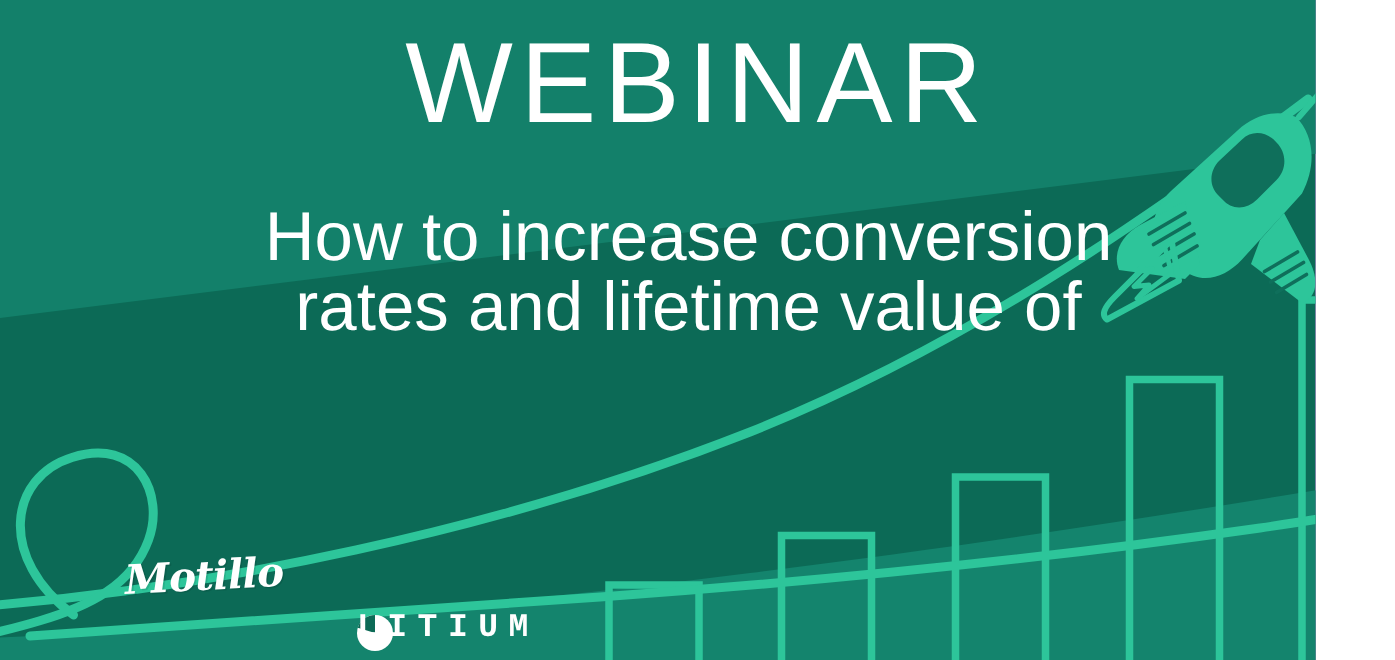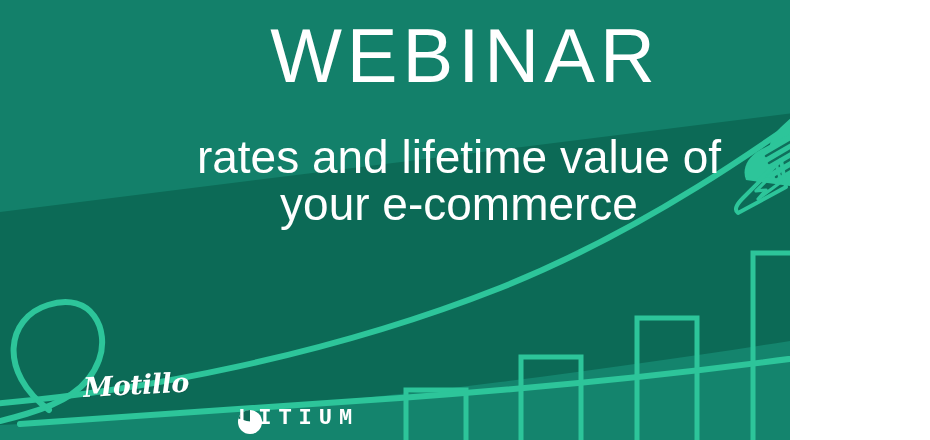--- a/index.html
+++ b/index.html
@@ -3,21 +3,21 @@
 <meta charset="utf-8">
 <title>Webinar Banner</title>
 <style>
   html, body {
     margin: 0;
     padding: 0;
     background: #ffffff;
   }
   #banner {
     position: relative;
-    width: 790px;
+    width: 877px;
     height: 440px;
     overflow: hidden;
     font-family: "Liberation Sans", sans-serif;
     background: #d946ef;
   }
   #bg-svg, #art-svg {
     position: absolute;
     top: 0; left: 0;
     width: 930px;
     height: 440px;
@@ -167,22 +167,22 @@
       <circle cx="250" cy="422" r="12" fill="#ffffff"></circle>
       <path d="M250,422 L250,410 A12,12 0 0,0 238.5,418.5 Z" fill="#0c6a56"></path>
     </g>
   </svg>
 
   <div class="text-layer">
 
     <div id="title-webinar">WEBINAR</div>
 
     <div id="subtitle-block">
+      <span class="sub-line">How to increase conversion</span>
       <span class="sub-line">rates and lifetime value of</span>
-      <span class="sub-line">your e-commerce</span>
     </div>
 
     <div id="motillo-wordmark">Motillo</div>
 
     <div id="litium-logo">
       <span id="litium-wordmark">LITIUM</span>
     </div>
 
   </div>
 </div>

